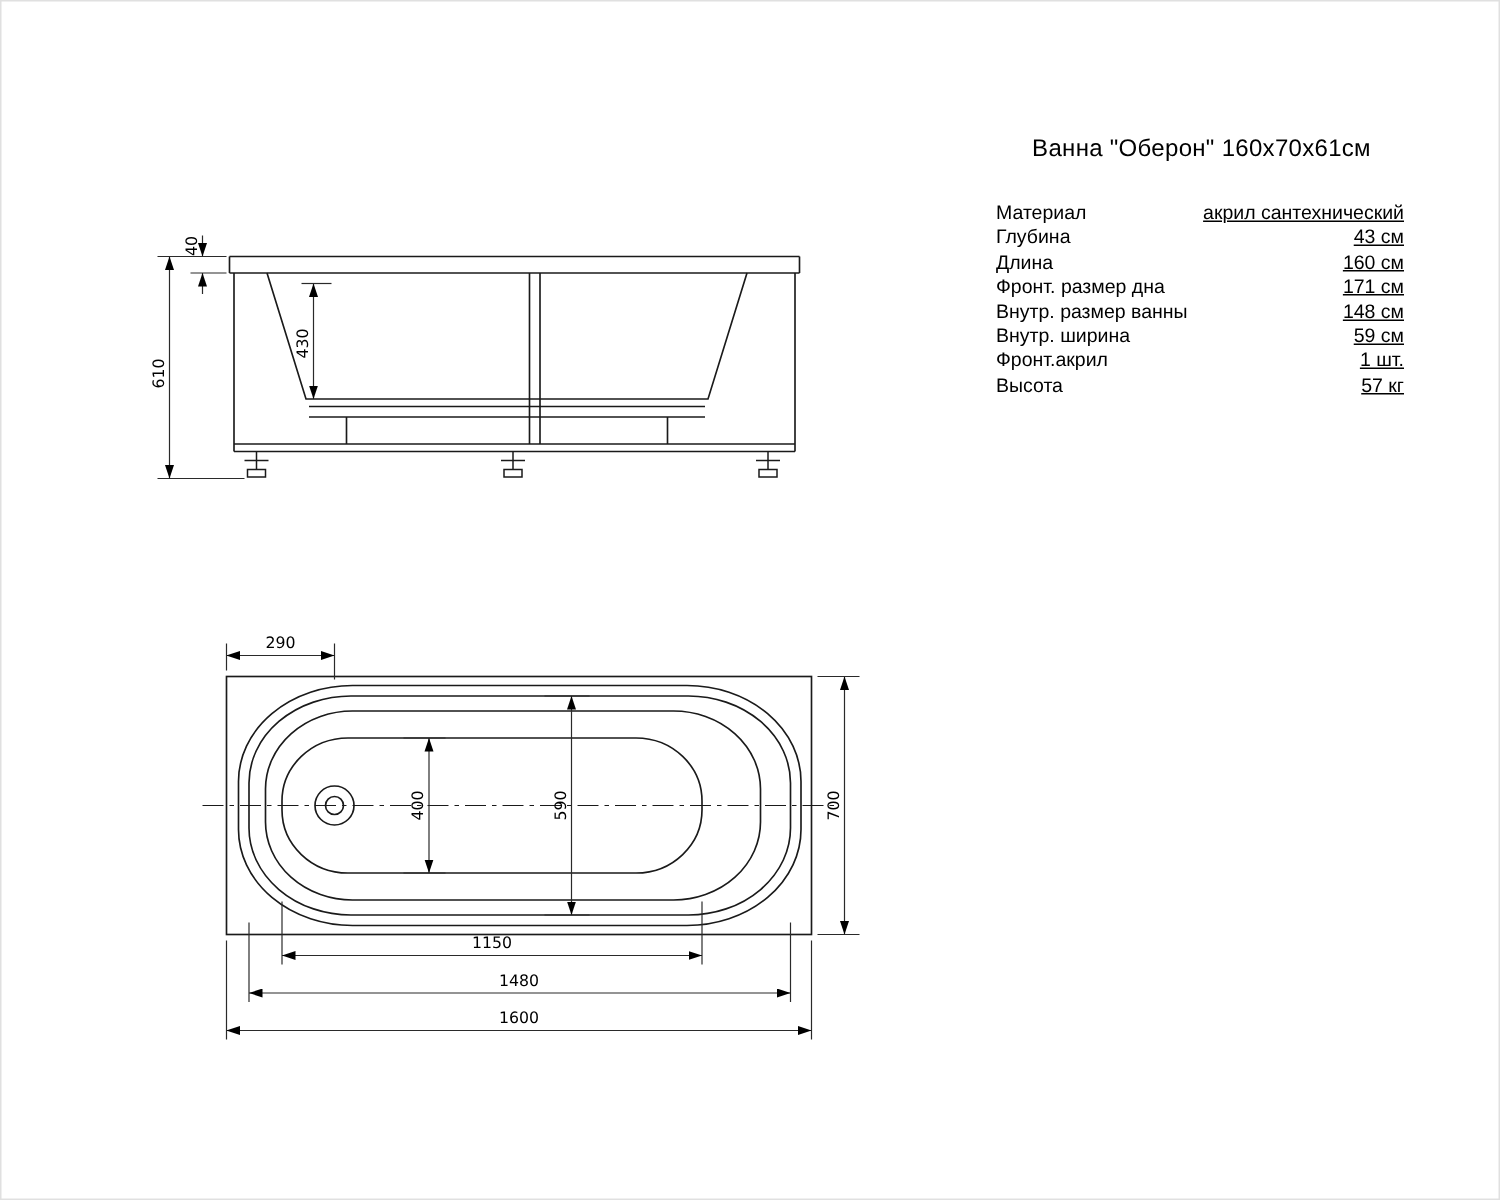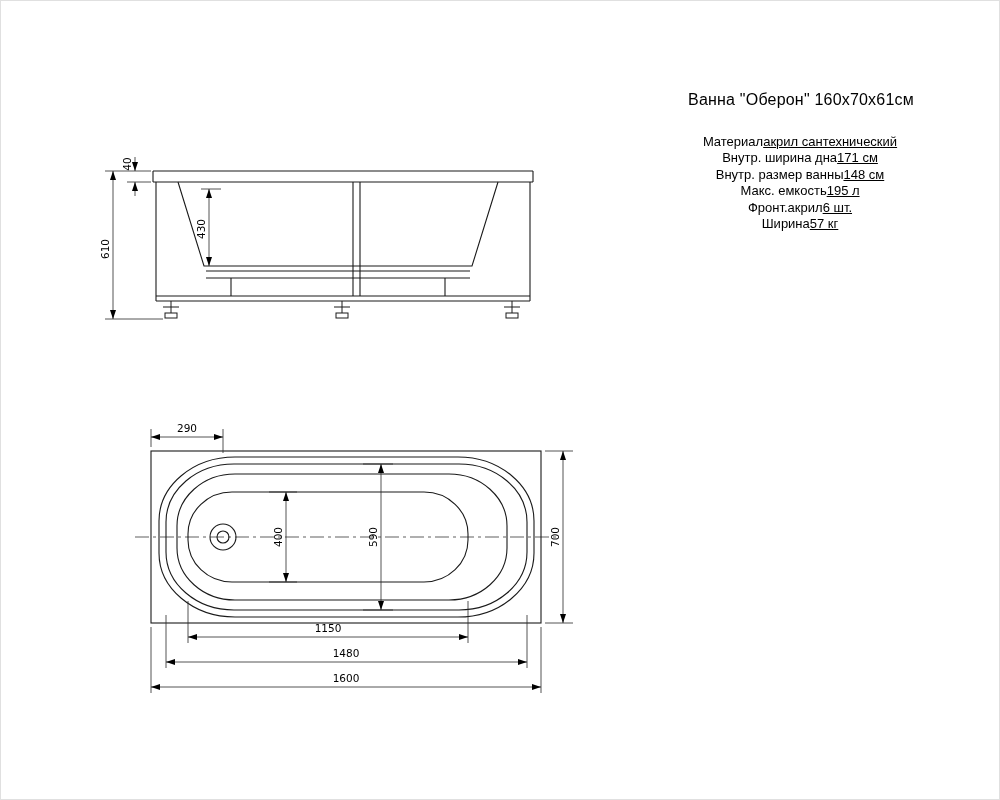--- a/index.html
+++ b/index.html
@@ -21,21 +21,21 @@
     font-weight:400;
     letter-spacing:0.2px;
   }
   .specs{
     position:absolute;
     left:663px;top:133px;width:272px;
     font-size:13px;
   }
   .spec-row{
     display:flex;
-    justify-content:center;
+    justify-content:space-between;
     height:16.4px;
     line-height:16.4px;
     white-space:nowrap;
   }
   .spec-label{text-align:left;}
   .spec-value{text-align:right;text-decoration:underline;}
   svg{position:absolute;left:0;top:0;}
   svg text{
     font-family:"DejaVu Sans","Liberation Sans",sans-serif;
     font-size:10.5px;
@@ -49,37 +49,45 @@
 <div class="page">
 
   <div class="title">Ванна "Оберон" 160х70х61см</div>
 
   <div class="specs">
     <div class="spec-row">
         <span class="spec-label">Материал</span>
         <span class="spec-value">акрил сантехнический</span>
       </div>
     <div class="spec-row">
-        <span class="spec-label">Внутр. ширина дна</span>
+        <span class="spec-label">Глубина</span>
+        <span class="spec-value">43 см</span>
+      </div>
+    <div class="spec-row">
+        <span class="spec-label">Длина</span>
+        <span class="spec-value">160 см</span>
+      </div>
+    <div class="spec-row">
+        <span class="spec-label">Фронт. размер дна</span>
         <span class="spec-value">171 см</span>
       </div>
     <div class="spec-row">
         <span class="spec-label">Внутр. размер ванны</span>
         <span class="spec-value">148 см</span>
       </div>
     <div class="spec-row">
-        <span class="spec-label">Макс. емкость</span>
-        <span class="spec-value">195 л</span>
+        <span class="spec-label">Внутр. ширина</span>
+        <span class="spec-value">59 см</span>
       </div>
     <div class="spec-row">
         <span class="spec-label">Фронт.акрил</span>
-        <span class="spec-value">6 шт.</span>
-      </div>
-    <div class="spec-row">
-        <span class="spec-label">Ширина</span>
+        <span class="spec-value">1 шт.</span>
+      </div>
+    <div class="spec-row">
+        <span class="spec-label">Высота</span>
         <span class="spec-value">57 кг</span>
       </div>
   </div>
 
   <svg width="1000" height="800" viewBox="0 0 1000 800">
     <defs>
       <marker id="ae" orient="auto" markerUnits="userSpaceOnUse" markerWidth="12" markerHeight="8" refX="9" refY="3">
         <path d="M0,0 L9,3 L0,6 z" fill="#000"></path>
       </marker>
       <marker id="as" orient="auto" markerUnits="userSpaceOnUse" markerWidth="12" markerHeight="8" refX="0" refY="3">

